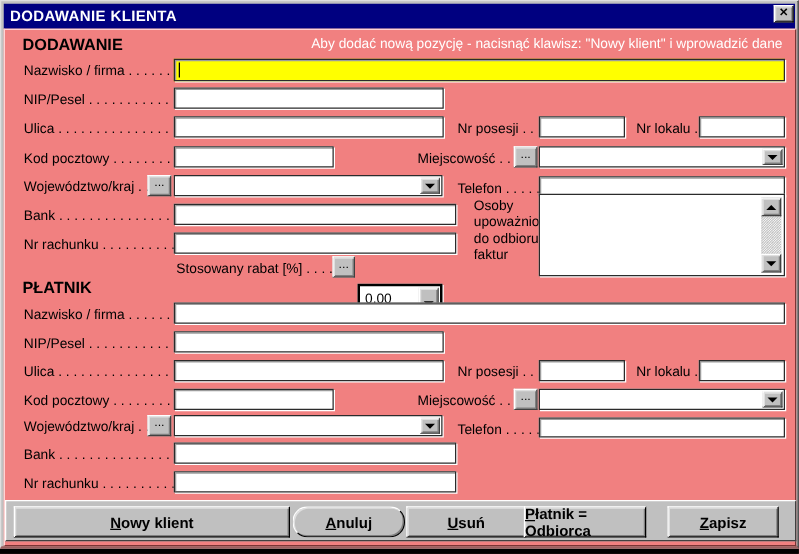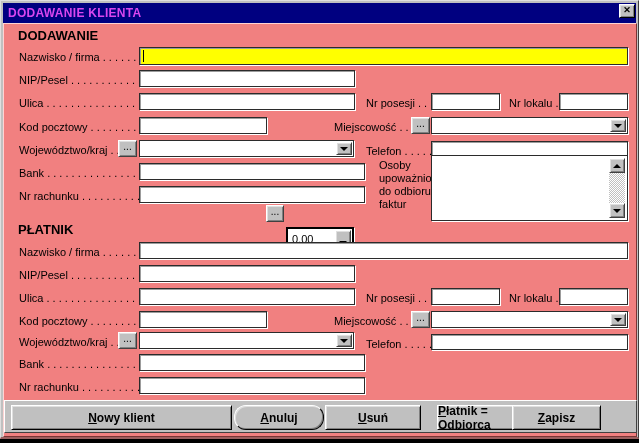--- a/index.html
+++ b/index.html
@@ -9,21 +9,21 @@
     position:absolute; left:0; top:0; width:639px; height:439px;
     background:#c0c0c0;
     border-left:1px solid #dfdfdf; border-top:1px solid #dfdfdf;
     border-right:1px solid #404040; border-bottom:2px solid #9b5f5f;
   }
   .titlebar {
     position:absolute; left:2px; top:2px; width:633px; height:20px;
     background:#000080; display:flex; align-items:center;
   }
   .titlebar .title {
-    color:#d946ef; font-weight:bold; font-size:12px; padding-left:5px; letter-spacing:.3px;
+    color:#ffffff; font-weight:bold; font-size:12px; padding-left:5px; letter-spacing:.3px;
   }
   .closebtn {
     position:absolute; right:3px; top:3px; width:16px; height:14px;
     background:#c0c0c0; border:1px solid; border-color:#fff #000 #000 #fff;
     box-shadow: inset 1px 1px 0 #dfdfdf, inset -1px -1px 0 #808080;
     font-size:9px; font-weight:bold; line-height:11px; text-align:center; cursor:default;
     font-family:"Liberation Sans", sans-serif;
   }
   .client {
     position:absolute; left:2px; top:22px; width:634px; height:414px;
@@ -94,20 +94,21 @@
   <div class="titlebar">
     <span class="title">DODAWANIE KLIENTA</span>
   </div>
   <div class="closebtn">
     <span>✕</span>
   </div>
 
   <div class="client"></div>
 
   <div class="abs heading" style="left:17px; top:27px;">DODAWANIE</div>
+  <div class="abs hint" style="right:12px; top:28px;">Aby dodać nową pozycję - nacisnąć klawisz: "Nowy klient" i wprowadzić dane</div>
 
   <div class="abs lbl" style="left:18px; top:50px;">Nazwisko / firma . . . . . . .</div>
   <div class="abs fld yellow" style="left:138px; top:46px; width:489px; height:18px;">
     <span class="caret"></span>
   </div>
 
   <div class="abs lbl" style="left:18px; top:73px;">NIP/Pesel . . . . . . . . . . . .</div>
   <input class="abs fld" style="left: 138px; top: 69px; width: 216px; height: 17px;">
 
   <div class="abs lbl" style="left:18px; top:96px;">Ulica . . . . . . . . . . . . . . . .</div>
@@ -136,20 +137,21 @@
   </div>
   <div class="abs lbl" style="left:365px; top:144px;">Telefon . . . . .</div>
   <input class="abs fld" style="left: 430px; top: 140px; width: 197px; height: 16px;">
 
   <div class="abs lbl" style="left:18px; top:166px;">Bank . . . . . . . . . . . . . . . .</div>
   <input class="abs fld" style="left: 138px; top: 162px; width: 226px; height: 17px;">
 
   <div class="abs lbl" style="left:18px; top:189px;">Nr rachunku . . . . . . . . . . .</div>
   <input class="abs fld" style="left: 138px; top: 185px; width: 226px; height: 17px;">
 
+  <div class="abs lbl" style="left:140px; top:208px;">Stosowany rabat [%] . . . .</div>
   <div class="abs dots3" style="left:265px; top:204px; width:18px; height:17px;">...</div>
   <div class="abs combo focused" style="left:285px; top:203px; width:68px; height:32px;margin-top:23px;">
     <span class="val">0,00</span>
     <span class="arrowbtn">
         <span class="tri-down"></span>
       </span>
   </div>
 
   <div class="abs lbl" style="left:378px; top:158px; width:54px; white-space:normal; line-height:13px;">Osoby upoważnione do odbioru faktur</div>
   <div class="abs multiline" style="left:430px; top:154px; width:197px; height:66px;">
@@ -207,20 +209,20 @@
   <div class="btnstrip">
     <div class="pushbtn" style="left:6px; width:221px;">
       <span><u>N</u>owy klient</span>
     </div>
     <div class="pushbtn" style="left:229px; width:90px;border-radius:12px;">
       <span><u>A</u>nuluj</span>
     </div>
     <div class="pushbtn" style="left:320px; width:96px;">
       <span><u>U</u>suń</span>
     </div>
-    <div class="pushbtn" style="left:432px; width:98px;">
+    <div class="pushbtn" style="left:414px; width:98px;">
       <span><u>P</u>łatnik = Odbiorca</span>
     </div>
-    <div class="pushbtn" style="left:507px; width:89px;">
+    <div class="pushbtn" style="left:529px; width:89px;">
       <span><u>Z</u>apisz</span>
     </div>
   </div>
 </div>
 
 </body></html>

